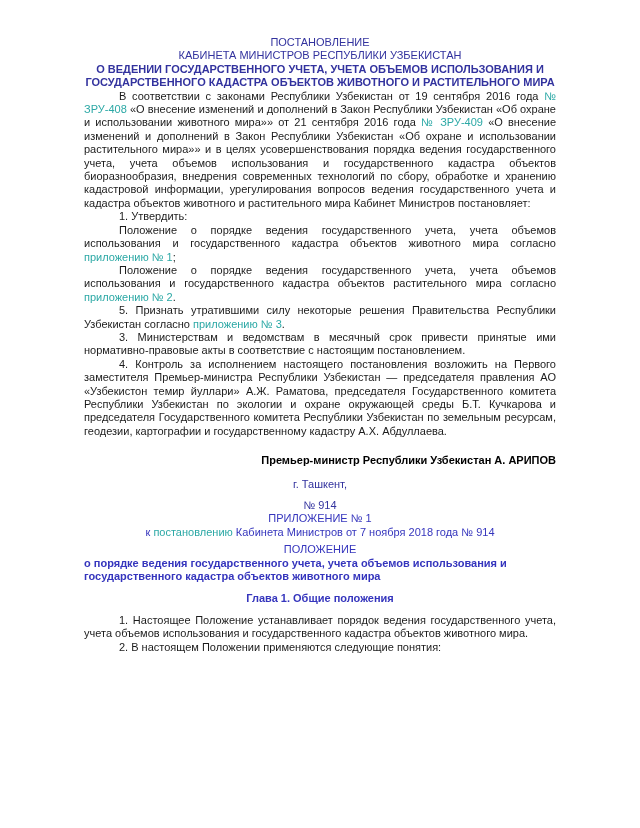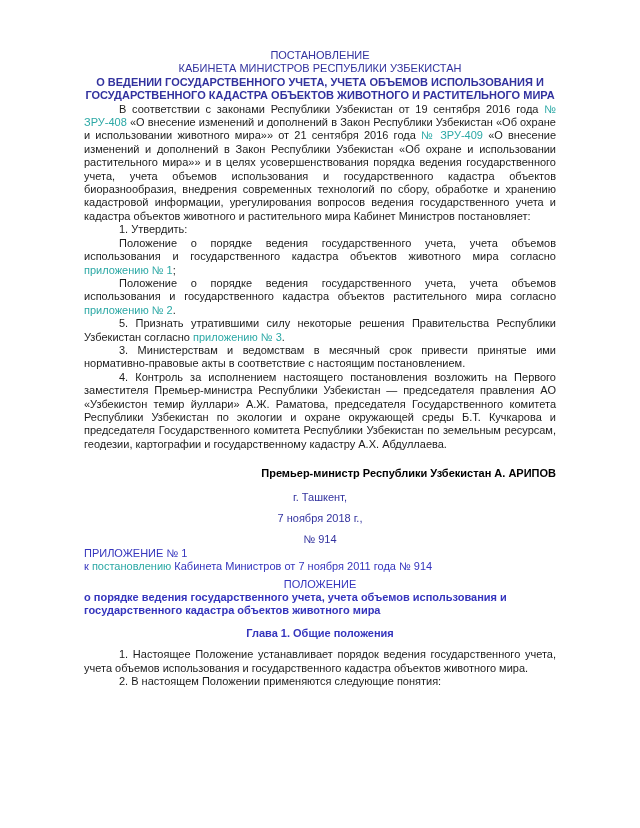--- a/index.html
+++ b/index.html
@@ -16,32 +16,32 @@
     font-family:"Liberation Sans","DejaVu Sans",sans-serif;
     overflow:hidden;
   }
   .page{
     position:relative;
     width:640px;height:828px;
     background:var(--paper);
   }
   .doc{
     position:absolute;
-    left:84px;top:49px;width:472px;
+    left:84px;top:36px;width:472px;
     font-size:11px;line-height:13.4px;
     color:var(--ink);
   }
   .center{text-align:center;}
   .navy{color:var(--navy);}
   .bold{font-weight:bold;}
   .blk{margin:0;}
   .s-body{text-align:justify;text-indent:35px;color:var(--ink);}
   .s-sig{text-align:right;font-weight:bold;color:#000;margin-top:16px;margin-bottom:10px;}
   .s-date{text-align:center;color:var(--navy);margin-top:8px;}
-  .s-annex{text-align:left;color:var(--blue);}
+  .s-annex{text-align:center;color:var(--blue);}
   .s-regtitle{text-align:center;color:var(--blue);margin-top:4px;}
   .s-regsub{text-align:left;color:var(--blue);font-weight:bold;}
   .s-chapter{text-align:center;color:var(--blue);font-weight:bold;margin-top:9px;margin-bottom:8px;}
   .lnk{color:var(--teal);cursor:pointer;}
 </style>
 </head>
 <body>
 
 <div class="page">
   <div class="doc">
@@ -51,24 +51,23 @@
     <div id="doc-blocks">
         <div class="blk s-body s-s-first"><span>В соответствии с законами Республики Узбекистан от 19 сентября 2016 года </span><span class="lnk">№ ЗРУ-408</span><span> «О внесение изменений и дополнений в Закон Республики Узбекистан «Об охране и использовании животного мира»» от 21 сентября 2016 года </span><span class="lnk">№ ЗРУ-409</span><span> «О внесение изменений и дополнений в Закон Республики Узбекистан «Об охране и использовании растительного мира»» и в целях усовершенствования порядка ведения государственного учета, учета объемов использования и государственного кадастра объектов биоразнообразия, внедрения современных технологий по сбору, обработке и хранению кадастровой информации, урегулирования вопросов ведения государственного учета и кадастра объектов животного и растительного мира Кабинет Министров постановляет:</span></div>
         <div class="blk s-body"><span>1. Утвердить:</span></div>
         <div class="blk s-body"><span>Положение о порядке ведения государственного учета, учета объемов использования и государственного кадастра объектов животного мира согласно </span><span class="lnk">приложению № 1</span><span>;</span></div>
         <div class="blk s-body"><span>Положение о порядке ведения государственного учета, учета объемов использования и государственного кадастра объектов растительного мира согласно </span><span class="lnk">приложению № 2</span><span>.</span></div>
         <div class="blk s-body"><span>5. Признать утратившими силу некоторые решения Правительства Республики Узбекистан согласно </span><span class="lnk">приложению № 3</span><span>.</span></div>
         <div class="blk s-body"><span>3. Министерствам и ведомствам в месячный срок привести принятые ими нормативно-правовые акты в соответствие с настоящим постановлением.</span></div>
         <div class="blk s-body"><span>4. Контроль за исполнением настоящего постановления возложить на Первого заместителя Премьер-министра Республики Узбекистан — председателя правления АО «Узбекистон темир йуллари» А.Ж. Раматова, председателя Государственного комитета Республики Узбекистан по экологии и охране окружающей среды Б.Т. Кучкарова и председателя Государственного комитета Республики Узбекистан по земельным ресурсам, геодезии, картографии и государственному кадастру А.Х. Абдуллаева.</span></div>
         <div class="blk s-sig"><span>Премьер-министр Республики Узбекистан А. АРИПОВ</span></div>
         <div class="blk s-date"><span>г. Ташкент,</span></div>
-        <div class="blk s-date"><span>7 ноября 2018 г.,</span></div>
         <div class="blk s-date"><span>№ 914</span></div>
         <div class="blk s-annex"><span>ПРИЛОЖЕНИЕ № 1</span></div>
-        <div class="blk s-annex"><span>к </span><span class="lnk">постановлению</span><span> Кабинета Министров от 7 ноября 2011 года № 914</span></div>
+        <div class="blk s-annex"><span>к </span><span class="lnk">постановлению</span><span> Кабинета Министров от 7 ноября 2018 года № 914</span></div>
         <div class="blk s-regtitle"><span>ПОЛОЖЕНИЕ</span></div>
         <div class="blk s-regsub"><span>о порядке ведения государственного учета, учета объемов использования и государственного кадастра объектов животного мира</span></div>
         <div class="blk s-chapter"><span>Глава 1. Общие положения</span></div>
         <div class="blk s-body"><span>1. Настоящее Положение устанавливает порядок ведения государственного учета, учета объемов использования и государственного кадастра объектов животного мира.</span></div>
         <div class="blk s-body"><span>2. В настоящем Положении применяются следующие понятия:</span></div>
       </div>
   </div>
 </div>
 
 </body></html>

